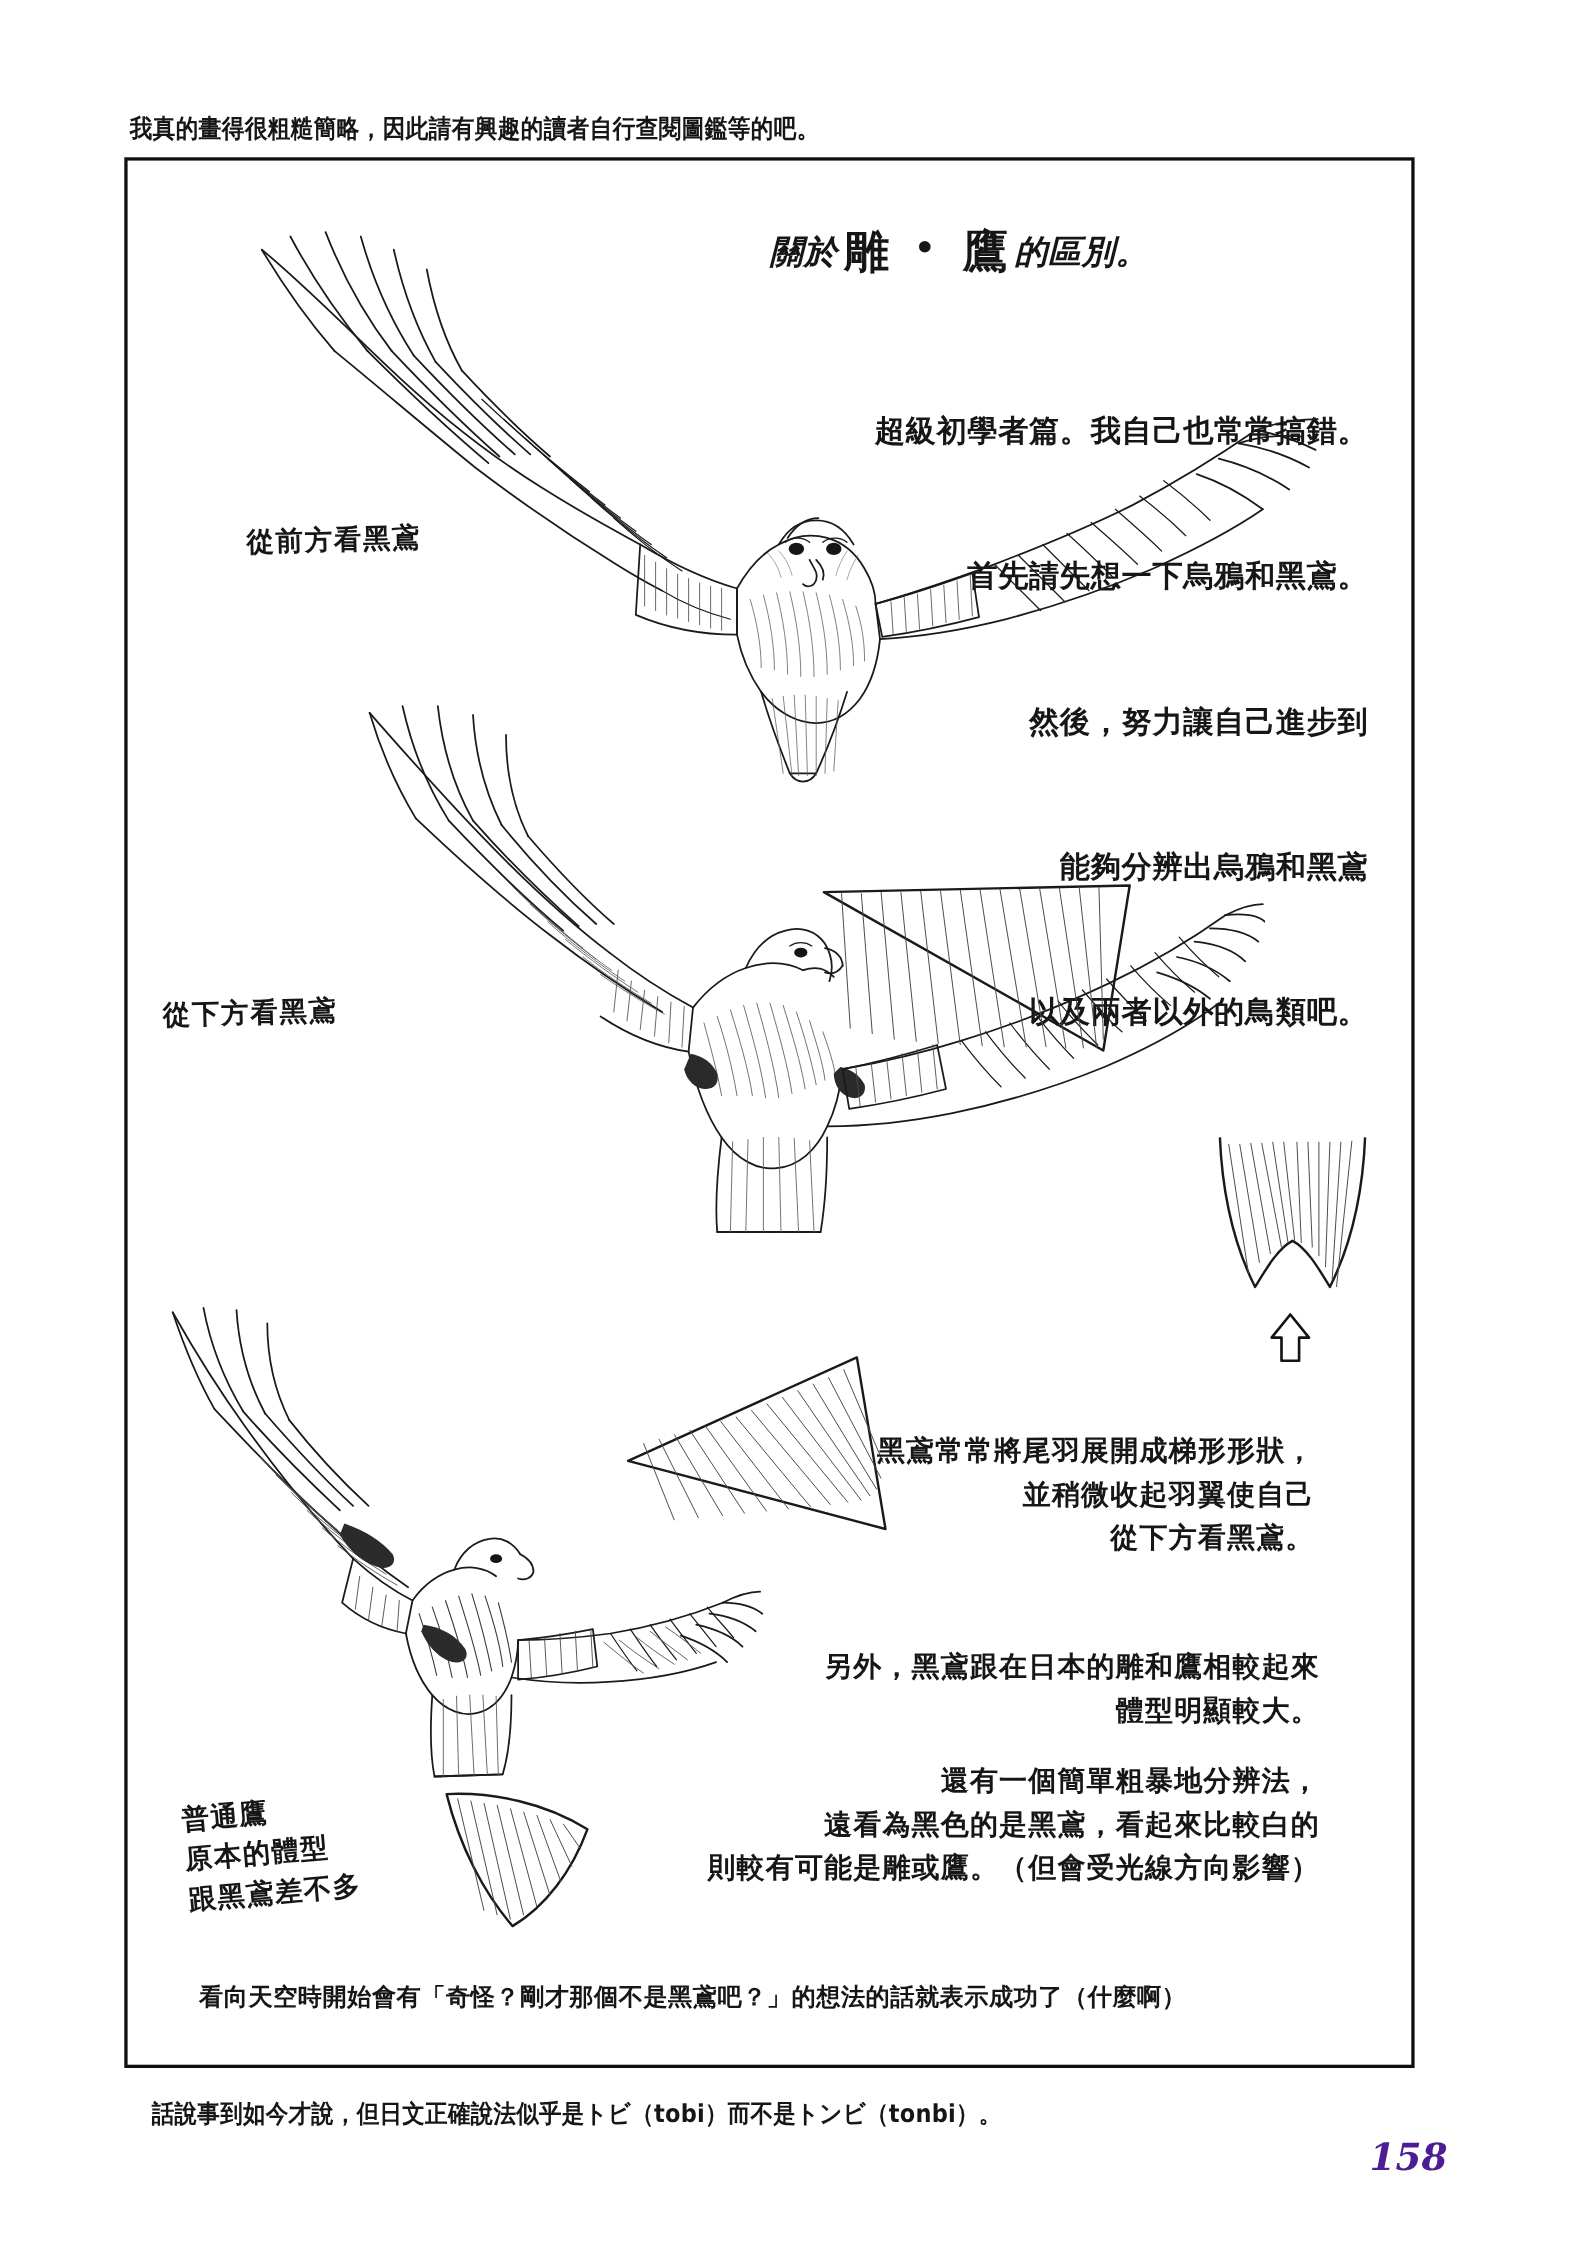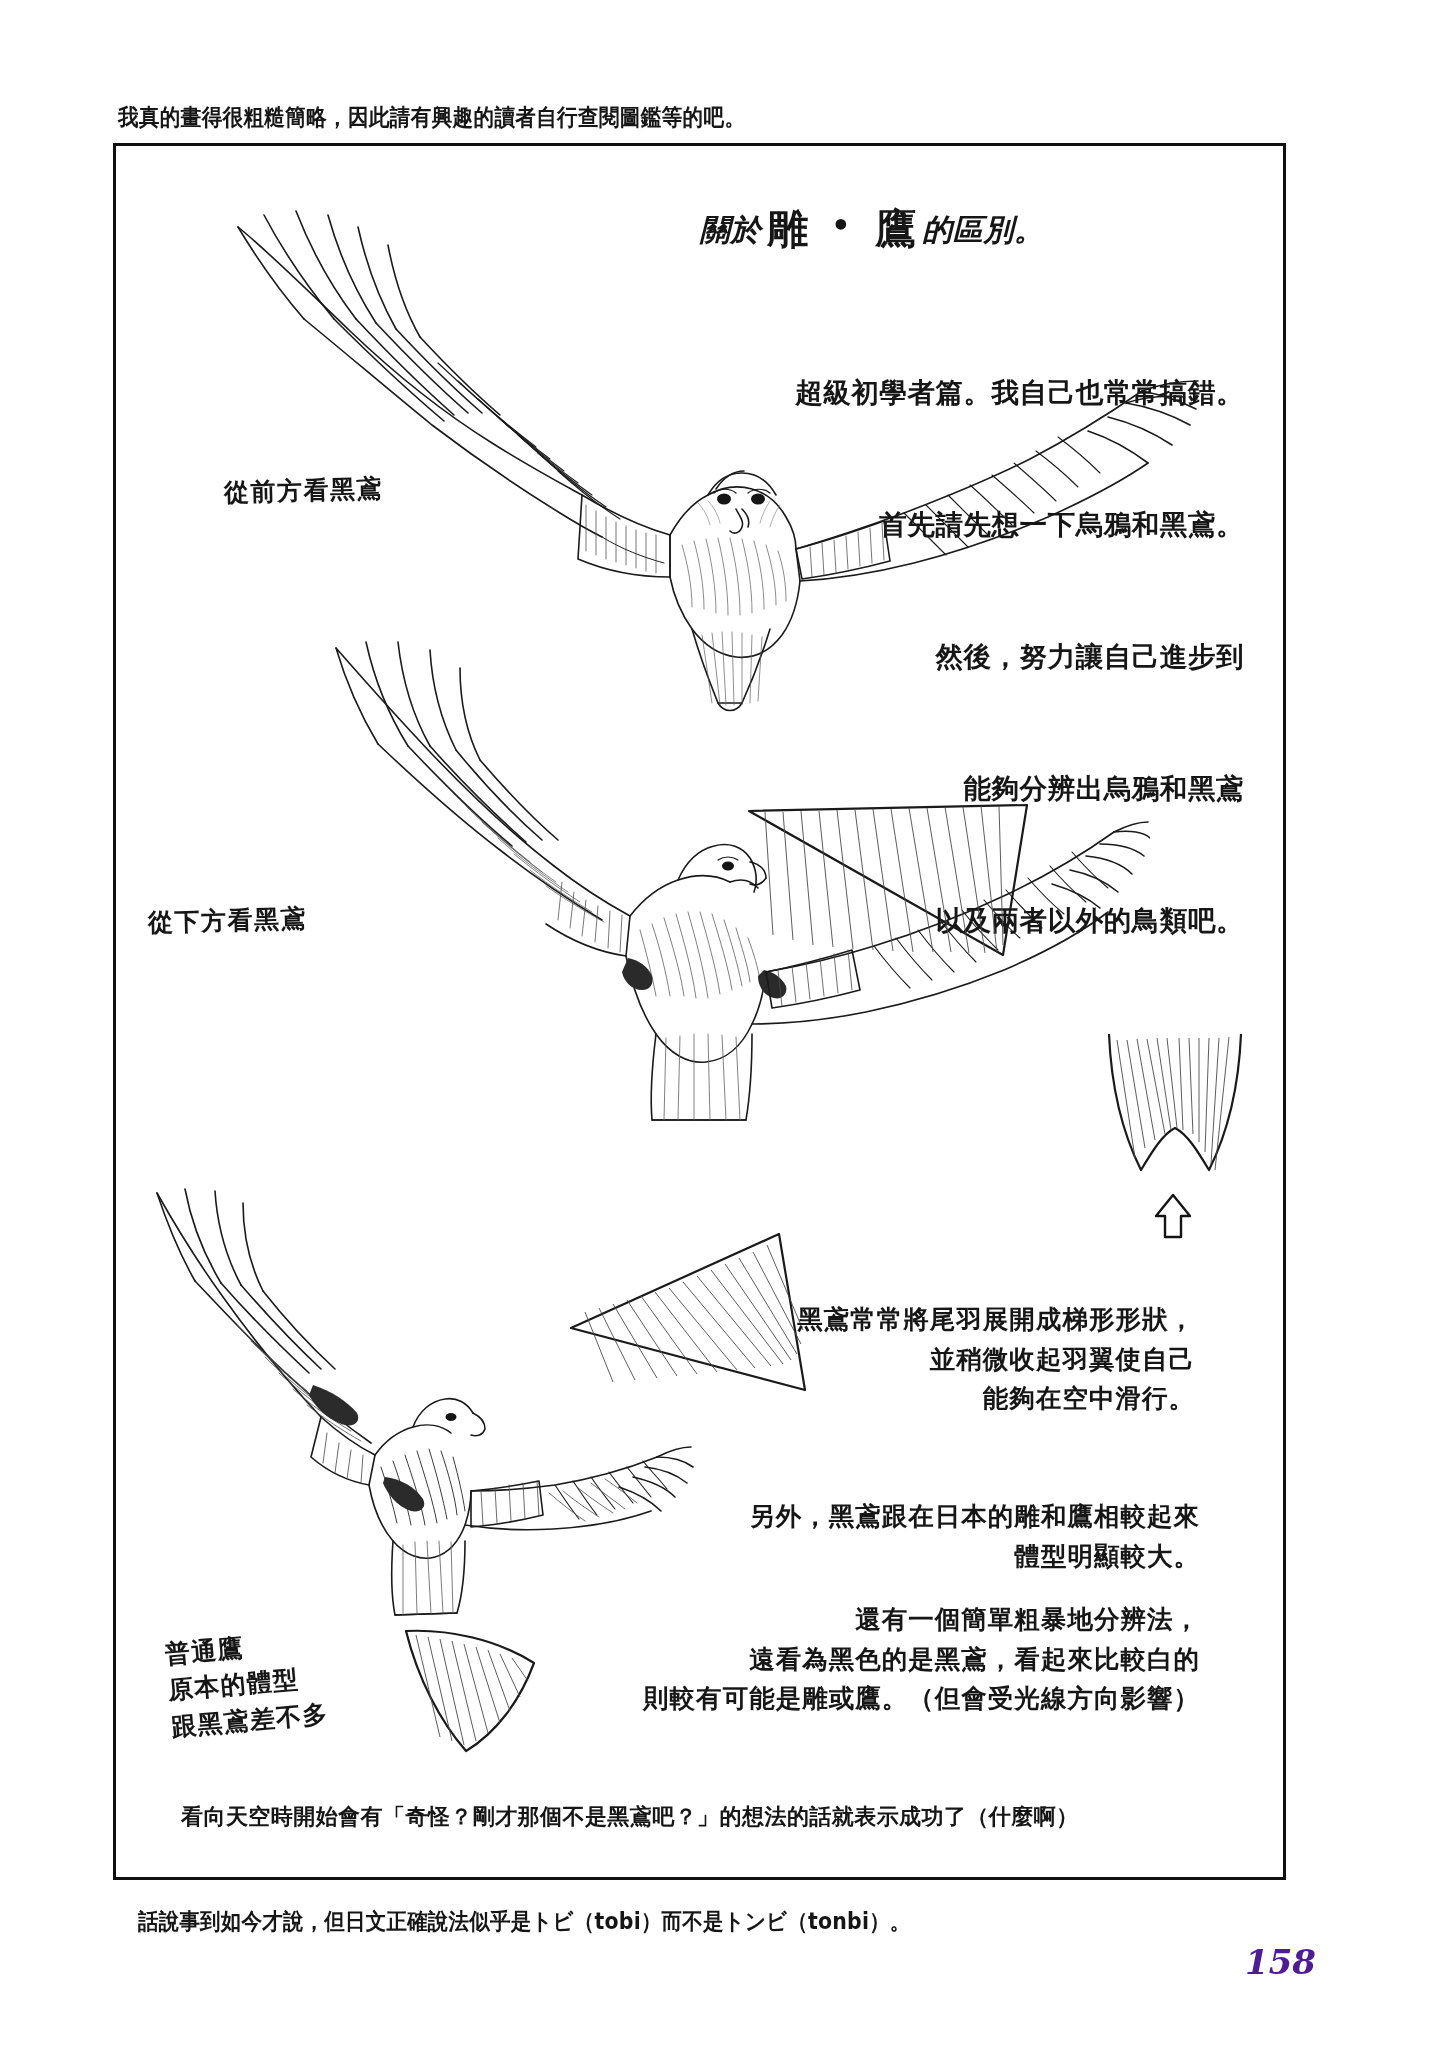--- a/index.html
+++ b/index.html
@@ -507,21 +507,21 @@
         <path d="M160,34 L226,130"></path>
         <path d="M174,28 L232,124"></path>
         <path d="M188,22 L236,114"></path>
         <path d="M202,15 L238,100"></path>
       </g>
     </svg>
   </div>
 
   <div class="note-right cjk" id="note-trapezoid">黑鳶常常將尾羽展開成梯形形狀，
 並稍微收起羽翼使自己
-能夠在空中滑行。</div>
+從下方看黑鳶。</div>
 
   <div class="note-right cjk" id="note-size">另外，黑鳶跟在日本的雕和鷹相較起來
 體型明顯較大。</div>
 
   <div class="note-right cjk" id="note-rough">還有一個簡單粗暴地分辨法，
 遠看為黑色的是黑鳶，看起來比較白的
 則較有可能是雕或鷹。（但會受光線方向影響）</div>
 
   <div class="art" style="left:145px; top:1185px;">
     <svg width="560" height="460" viewBox="0 0 560 460" fill="none" stroke="#1a1a1a" stroke-width="1.6" stroke-linecap="round" stroke-linejoin="round">

